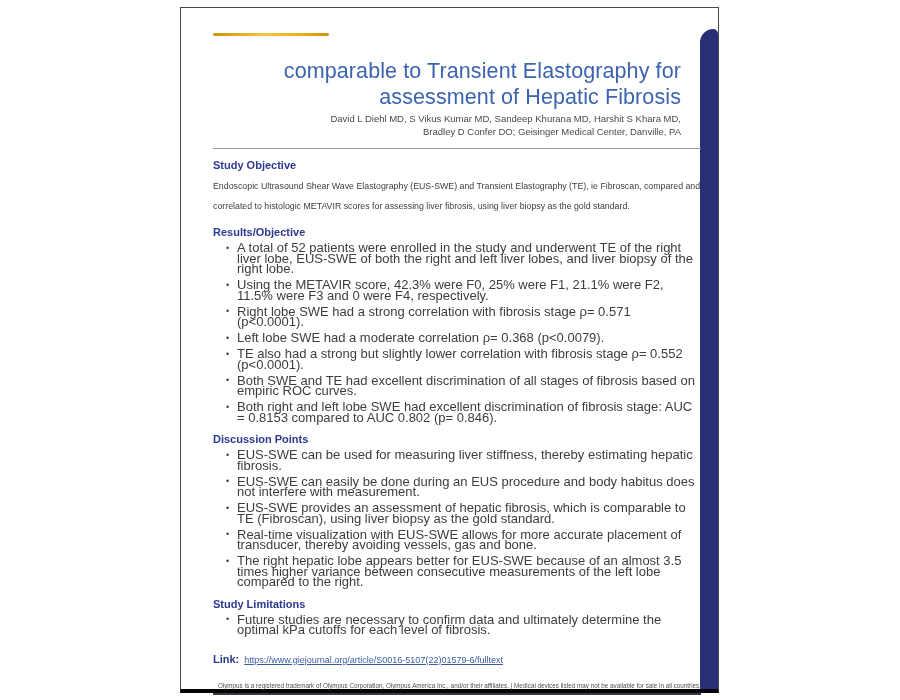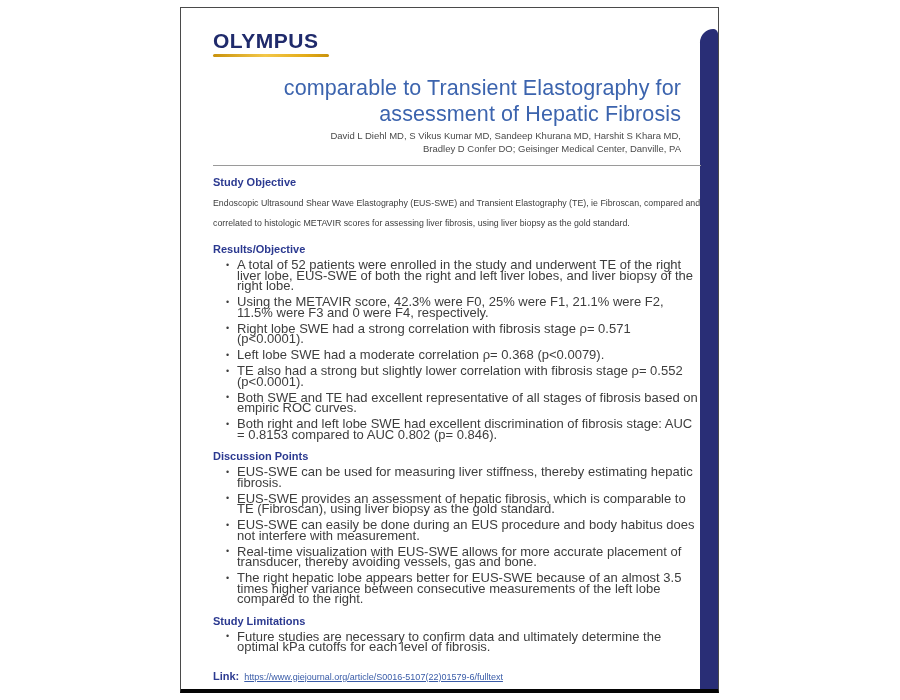--- a/index.html
+++ b/index.html
@@ -81,21 +81,20 @@
   .footer-copyright { margin-top: 9px; }
 </style>
 </head>
 <body>
 
 <div class="page">
   <div class="accent-bar"></div>
   <div class="content">
 
     <div class="logo">
-      <div class="logo-text">OLYMPUS</div>
       <div class="logo-underline"></div>
     </div>
 
     <div class="title-block" id="title-block">
         <div class="t-line">comparable to Transient Elastography for</div>
         <div class="t-line">assessment of Hepatic Fibrosis</div>
       </div>
 
     <div class="authors-block" id="authors-block">
         <div class="a-line">David L Diehl MD, S Vikus Kumar MD, Sandeep Khurana MD, Harshit S Khara MD,</div>
@@ -110,30 +109,30 @@
           <div class="section-paragraph">Endoscopic Ultrasound Shear Wave Elastography (EUS-SWE) and Transient Elastography (TE), ie Fibroscan, compared and correlated to histologic METAVIR scores for assessing liver fibrosis, using liver biopsy as the gold standard.</div>
         </div>
         <div class="section">
           <div class="section-heading">Results/Objective</div>
           <ul class="bullet-list">
             <li>A total of 52 patients were enrolled in the study and underwent TE of the right liver lobe, EUS-SWE of both the right and left liver lobes, and liver biopsy of the right lobe.</li>
             <li>Using the METAVIR score, 42.3% were F0, 25% were F1, 21.1% were F2, 11.5% were F3 and 0 were F4, respectively.</li>
             <li>Right lobe SWE had a strong correlation with fibrosis stage ρ= 0.571 (p&lt;0.0001).</li>
             <li>Left lobe SWE had a moderate correlation ρ= 0.368 (p&lt;0.0079).</li>
             <li>TE also had a strong but slightly lower correlation with fibrosis stage ρ= 0.552 (p&lt;0.0001).</li>
-            <li>Both SWE and TE had excellent representative of all stages of fibrosis based on empiric ROC curves.</li>
+            <li>Both SWE and TE had excellent discrimination of all stages of fibrosis based on empiric ROC curves.</li>
             <li>Both right and left lobe SWE had excellent discrimination of fibrosis stage: AUC = 0.8153 compared to AUC 0.802 (p= 0.846).</li>
           </ul>
         </div>
         <div class="section">
           <div class="section-heading">Discussion Points</div>
           <ul class="bullet-list">
             <li>EUS-SWE can be used for measuring liver stiffness, thereby estimating hepatic fibrosis.</li>
+            <li>EUS-SWE can easily be done during an EUS procedure and body habitus does not interfere with measurement.</li>
             <li>EUS-SWE provides an assessment of hepatic fibrosis, which is comparable to TE (Fibroscan), using liver biopsy as the gold standard.</li>
-            <li>EUS-SWE can easily be done during an EUS procedure and body habitus does not interfere with measurement.</li>
             <li>Real-time visualization with EUS-SWE allows for more accurate placement of transducer, thereby avoiding vessels, gas and bone.</li>
             <li>The right hepatic lobe appears better for EUS-SWE because of an almost 3.5 times higher variance between consecutive measurements of the left lobe compared to the right.</li>
           </ul>
         </div>
         <div class="section">
           <div class="section-heading">Study Limitations</div>
           <ul class="bullet-list">
             <li>Future studies are necessary to confirm data and ultimately determine the optimal kPa cutoffs for each level of fibrosis.</li>
           </ul>
         </div>

